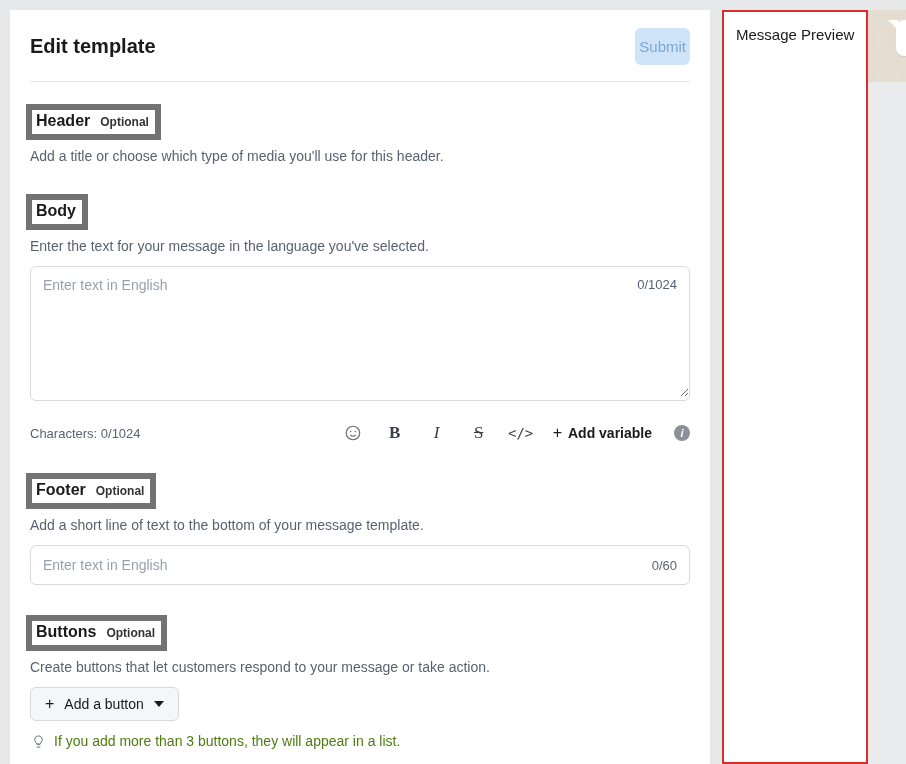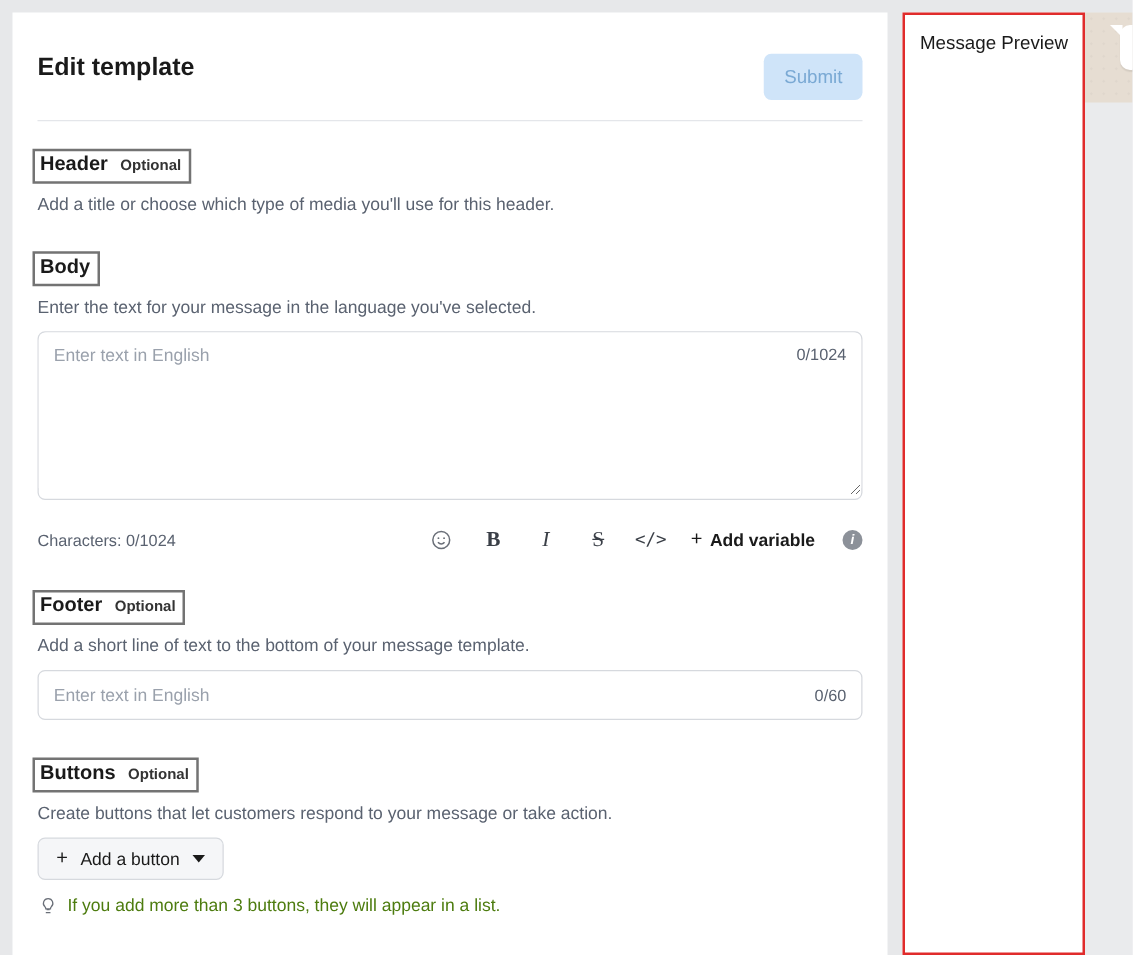--- a/index.html
+++ b/index.html
@@ -44,35 +44,34 @@
   }
   .page-title {
     font-size: 20px;
     font-weight: 700;
     color: #1a1a1a;
   }
   .submit-btn {
     background: #cfe4f9;
     color: #7aa9d4;
     border: none;
-    padding: 10px 16px;
+    padding: 10px 4px;
     border-radius: 6px;
     font-size: 15px;
     font-weight: 500;
     cursor: not-allowed;
-    margin-top: 15px;
   }
   
   .section-head {
     display: inline-flex;
     align-items: baseline;
     gap: 10px;
     margin-bottom: 8px;
   }
-  .red-box { border: 2px solid #737373; padding: 2px 6px 4px 4px; margin-left: -4px; }
+  .red-box { border: 6px solid #737373; padding: 2px 6px 4px 4px; margin-left: -4px; }
   .sec-title { font-size: 16px; font-weight: 700; color: #1a1a1a; }
   .tag-optional { font-size: 12px; font-weight: 600; color: #333; }
   .sec-desc { color: #5a6270; font-size: 14px; margin-bottom: 12px; }
   .section { margin-bottom: 30px; }
   
   .dd-btn {
     display: inline-flex;
     align-items: center;
     gap: 10px;
     border: 1px solid #d6d9de;

